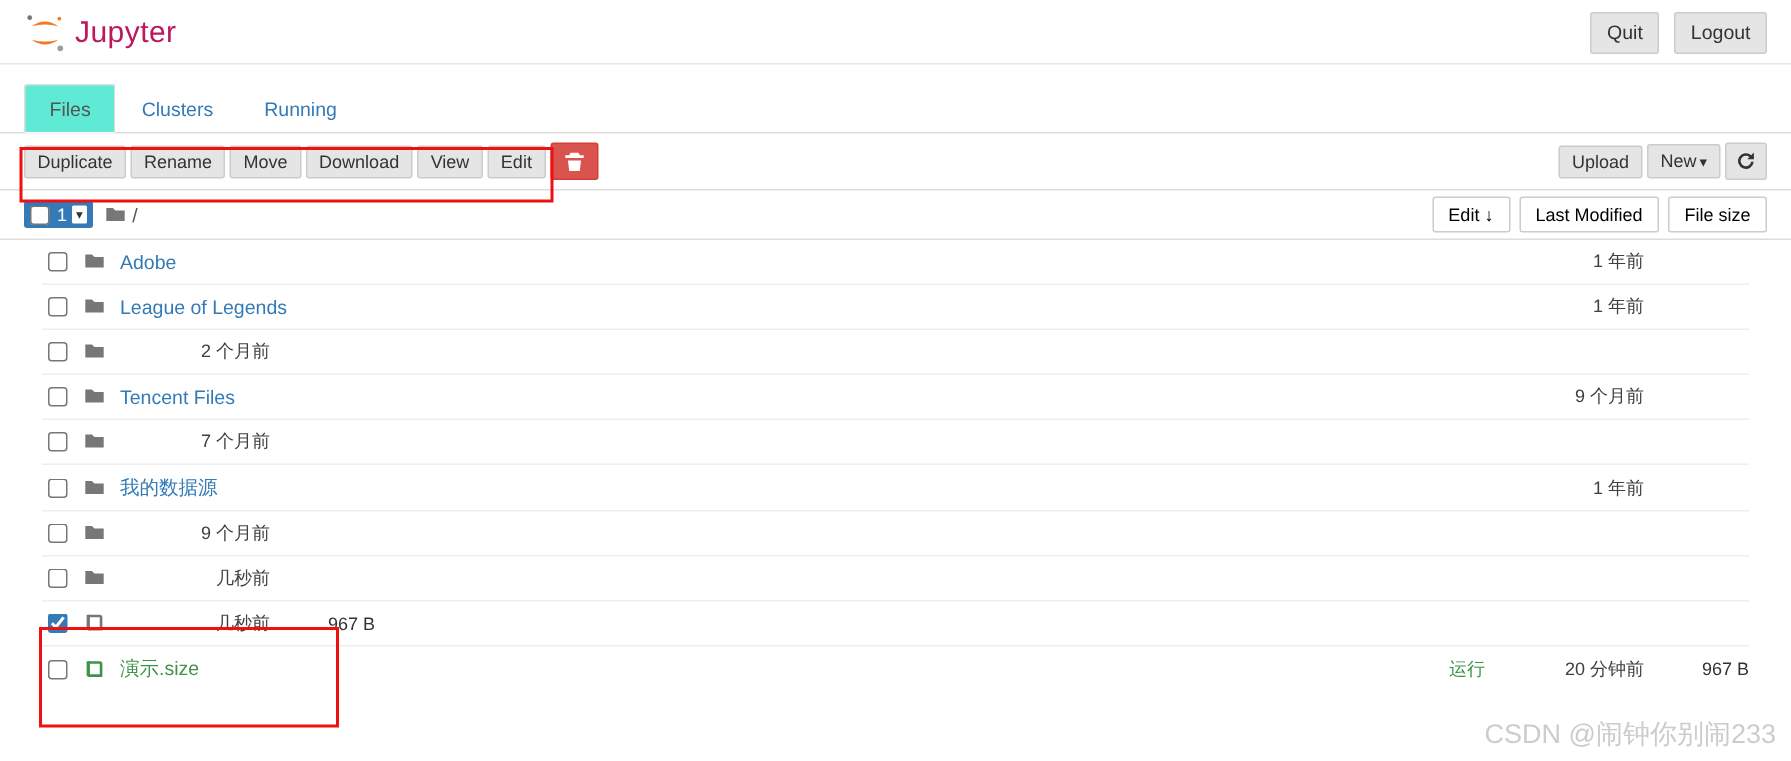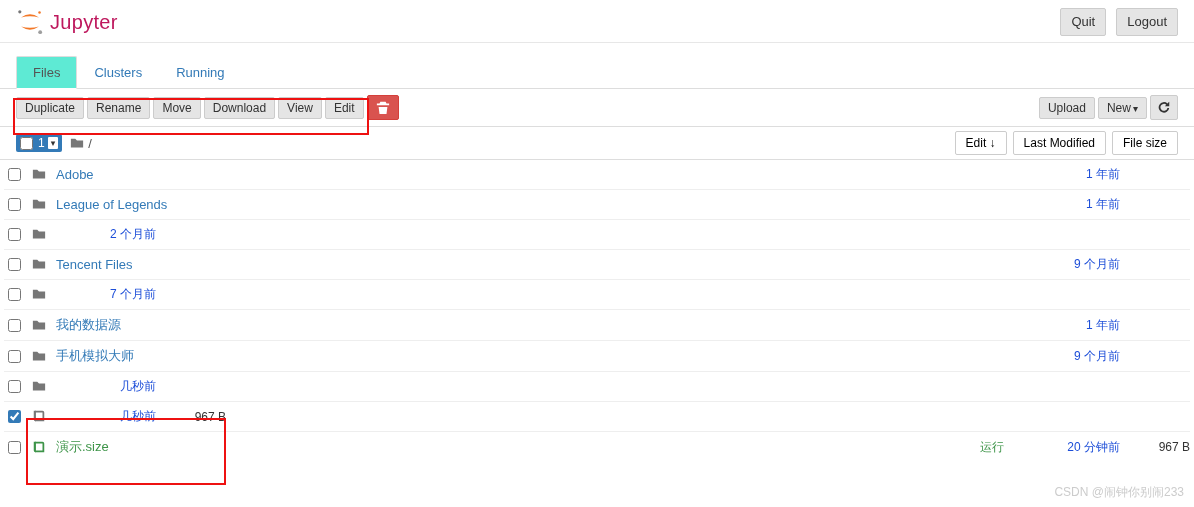--- a/index.html
+++ b/index.html
@@ -23,36 +23,36 @@
 .refresh-btn { padding: 4px 6px; }
 .file-header { display: flex; align-items: center; padding: 4px 16px; border-top: 1px solid #ddd; border-bottom: 1px solid #ddd; background: #fff; }
 .checkbox-dropdown { display: flex; align-items: center; background: #337ab7; border-radius: 2px; padding: 2px 4px; margin-right: 8px; }
 .checkbox-dropdown input[type=checkbox] { margin-right: 2px; }
 .checkbox-dropdown .caret-num { color: #fff; font-size: 12px; margin: 0 3px; }
 .checkbox-dropdown .caret-down { color: #333; font-size: 9px; background: #fff; padding: 1px 3px; border-radius: 1px; }
 .breadcrumb { display: flex; align-items: center; gap: 4px; color: #555; }
 .folder-icon-bc { color: #777; }
 .file-header-right { margin-left: auto; display: flex; gap: 6px; }
 .th-btn { border: 1px solid #ccc; border-radius: 2px; padding: 4px 10px; font-size: 12px; background: #fff; cursor: pointer; }
-.file-list { padding: 0 4px; }
+.file-list { padding: 0 28px; }
 .file-row { display: flex; align-items: center; padding: 6px 0; border-bottom: 1px solid #eee; }
 .file-row:last-child { border-bottom: none; }
 .row-checkbox { width: 20px; display: flex; justify-content: center; margin-right: 8px; }
 .row-checkbox input { width: 13px; height: 13px; }
 .row-checkbox.checked input { accent-color: #337ab7; }
 .row-icon { width: 18px; margin-right: 6px; color: #777; }
 .row-name { color: #337ab7; cursor: pointer; flex: 1; }
 .row-name.running { color: #3d9448; }
-.row-status { color: #3d9448; font-size: 12px; margin-right: 16px; }
-.row-modified { width: 100px; text-align: right; color: #1d4ed8; font-size: 12px; }
+.row-status { color: #3d9448; font-size: 12px; margin-right: 6px; }
+.row-modified { width: 100px; text-align: right; color: #404040; font-size: 12px; }
 .row-size { width: 70px; text-align: right; color: #333; font-size: 12px; }
 .hl-red { position: absolute; border: 2px solid #e11; pointer-events: none; }
 .hl1 { left: 13px; top: 98px; width: 356px; height: 37px; }
 .hl2 { left: 26px; top: 418px; width: 200px; height: 67px; }
-.watermark { position: fixed; right: 10px; bottom: 6px; color: #ccc; font-size: 12px; pointer-events: none; }
+.watermark { position: fixed; right: 10px; bottom: 6px; color: #ccc; font-size: 18px; pointer-events: none; }
 svg { display: block; }
 .ic { width: 14px; height: 14px; fill: currentColor; display: inline-block; vertical-align: -2px; }
 </style>
 </head>
 <body>
 
 <div class="header">
   <div class="logo">
     <div class="logo-mark">
       <svg viewBox="0 0 44 44">
@@ -188,21 +188,20 @@
       <span class="row-modified">1 年前</span>
       <span class="row-size"></span>
     </div>
     <div class="file-row">
       <div class="row-checkbox">
         <input type="checkbox" style="">
       </div>
       <span class="row-icon"><svg class="ic" viewBox="0 0 16 16">
           <path fill="#777" d="M1 3h5l2 2h7v8H1z"></path>
         </svg></span>
-      <a class="row-name">手机模拟大师</a>
       <span class="row-modified">9 个月前</span>
       <span class="row-size"></span>
     </div>
     <div class="file-row">
       <div class="row-checkbox">
         <input type="checkbox" style="">
       </div>
       <span class="row-icon"><svg class="ic" viewBox="0 0 16 16">
           <path fill="#777" d="M1 3h5l2 2h7v8H1z"></path>
         </svg></span>

